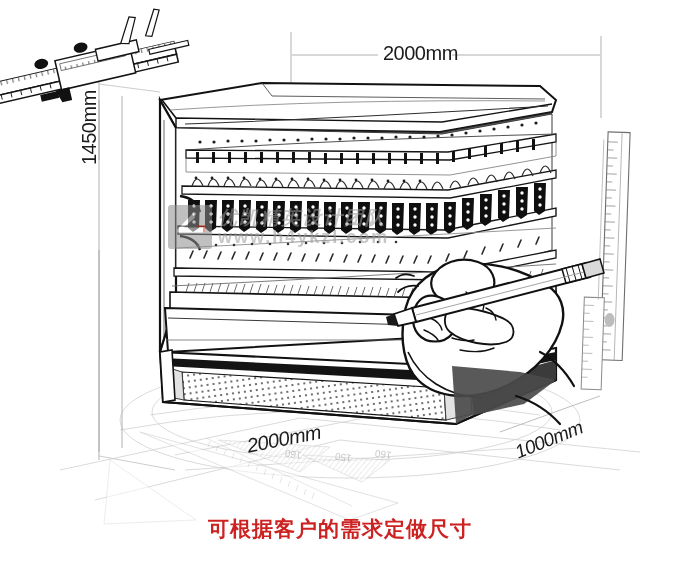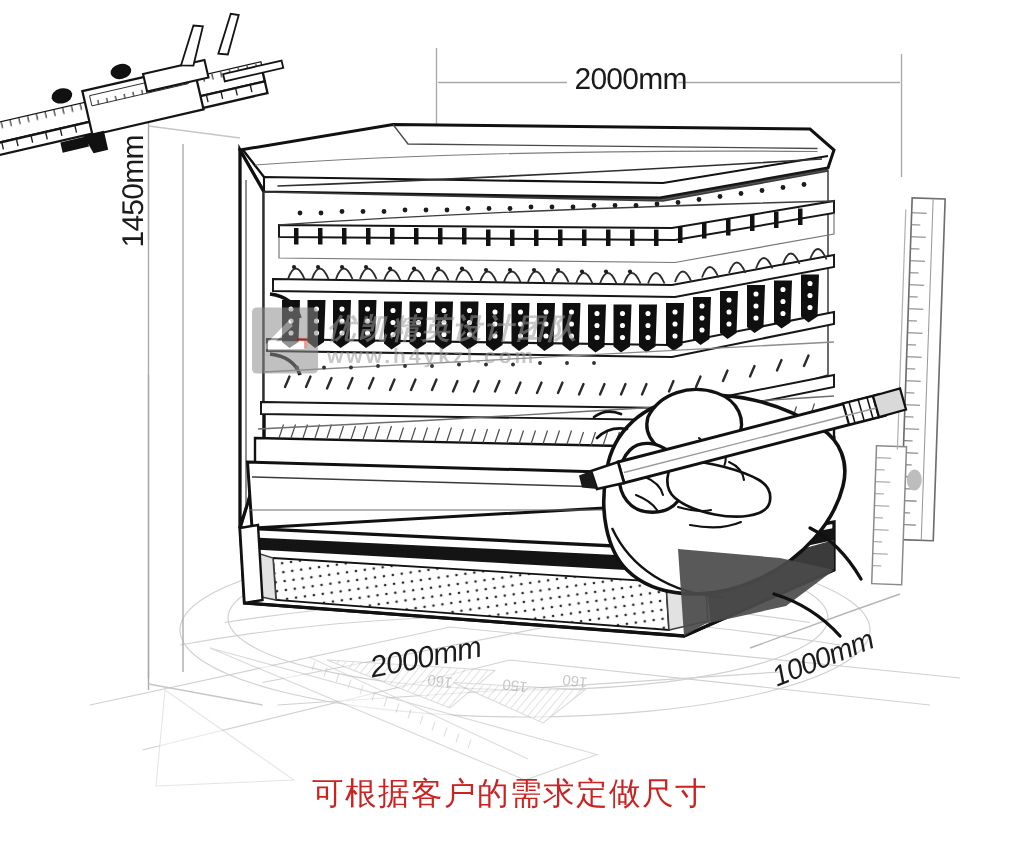--- a/index.html
+++ b/index.html
@@ -19,21 +19,21 @@
   #dim-top{ left:383px; top:42px; font-size:20px; }
   #dim-height{ left:78px; top:165px; font-size:20px; transform:rotate(-90deg); transform-origin:left top; }
   #dim-depth-front{ left:245px; top:435px; font-size:20px; transform:rotate(-11deg); transform-origin:left top; font-style:italic;}
   #dim-width-right{ left:512px; top:443px; font-size:19px; transform:rotate(-22deg); transform-origin:left top; font-style:italic;}
 
   #red-note{
     position:absolute; left:0; top:515px; width:680px;
     text-align:center;
     font-family:"DejaVu Sans","Liberation Sans",sans-serif;
     font-size:21px;
-    font-weight:400;
+    font-weight:700;
     color:#cc2222;
     letter-spacing:1px;
   }
 
   #watermark{
     position:absolute; left:168px; top:196px;
     width:300px; height:62px;
     display:flex; align-items:center; gap:6px;
     opacity:.55; pointer-events:none;
   }
@@ -45,21 +45,21 @@
     content:"";position:absolute;left:9px;top:8px;
     width:26px;height:28px;
     background:#ffffff;
     clip-path:polygon(0% 60%,62% 0%,70% 16%,26% 52%,100% 52%,100% 70%,0% 70%);
   }
   #wm-mark:before{
     content:"";position:absolute;right:7px;top:20px;width:7px;height:7px;background:#d94a3a;
   }
   #wm-text{display:flex;flex-direction:column;line-height:1.05;}
   #wm-cn{font-family:"DejaVu Sans","Liberation Sans",sans-serif;font-size:19px;font-weight:700;color:#9a9a9a;letter-spacing:2px;font-style:italic;}
-  #wm-url{font-family:"Liberation Sans",sans-serif;font-size:14px;font-weight:700;color:#9a9a9a;letter-spacing:2px;}
+  #wm-url{font-family:"Liberation Sans",sans-serif;font-size:18px;font-weight:700;color:#9a9a9a;letter-spacing:2px;}
 </style>
 </head>
 <body>
 
 <div id="stage">
 
   <svg id="art" viewBox="0 0 680 578" xmlns="http://www.w3.org/2000/svg">
     <defs>
       <pattern id="grillePat" width="5" height="5" patternUnits="userSpaceOnUse" patternTransform="rotate(-9)">
         <rect width="5" height="5" fill="#1d1d1d"></rect>

